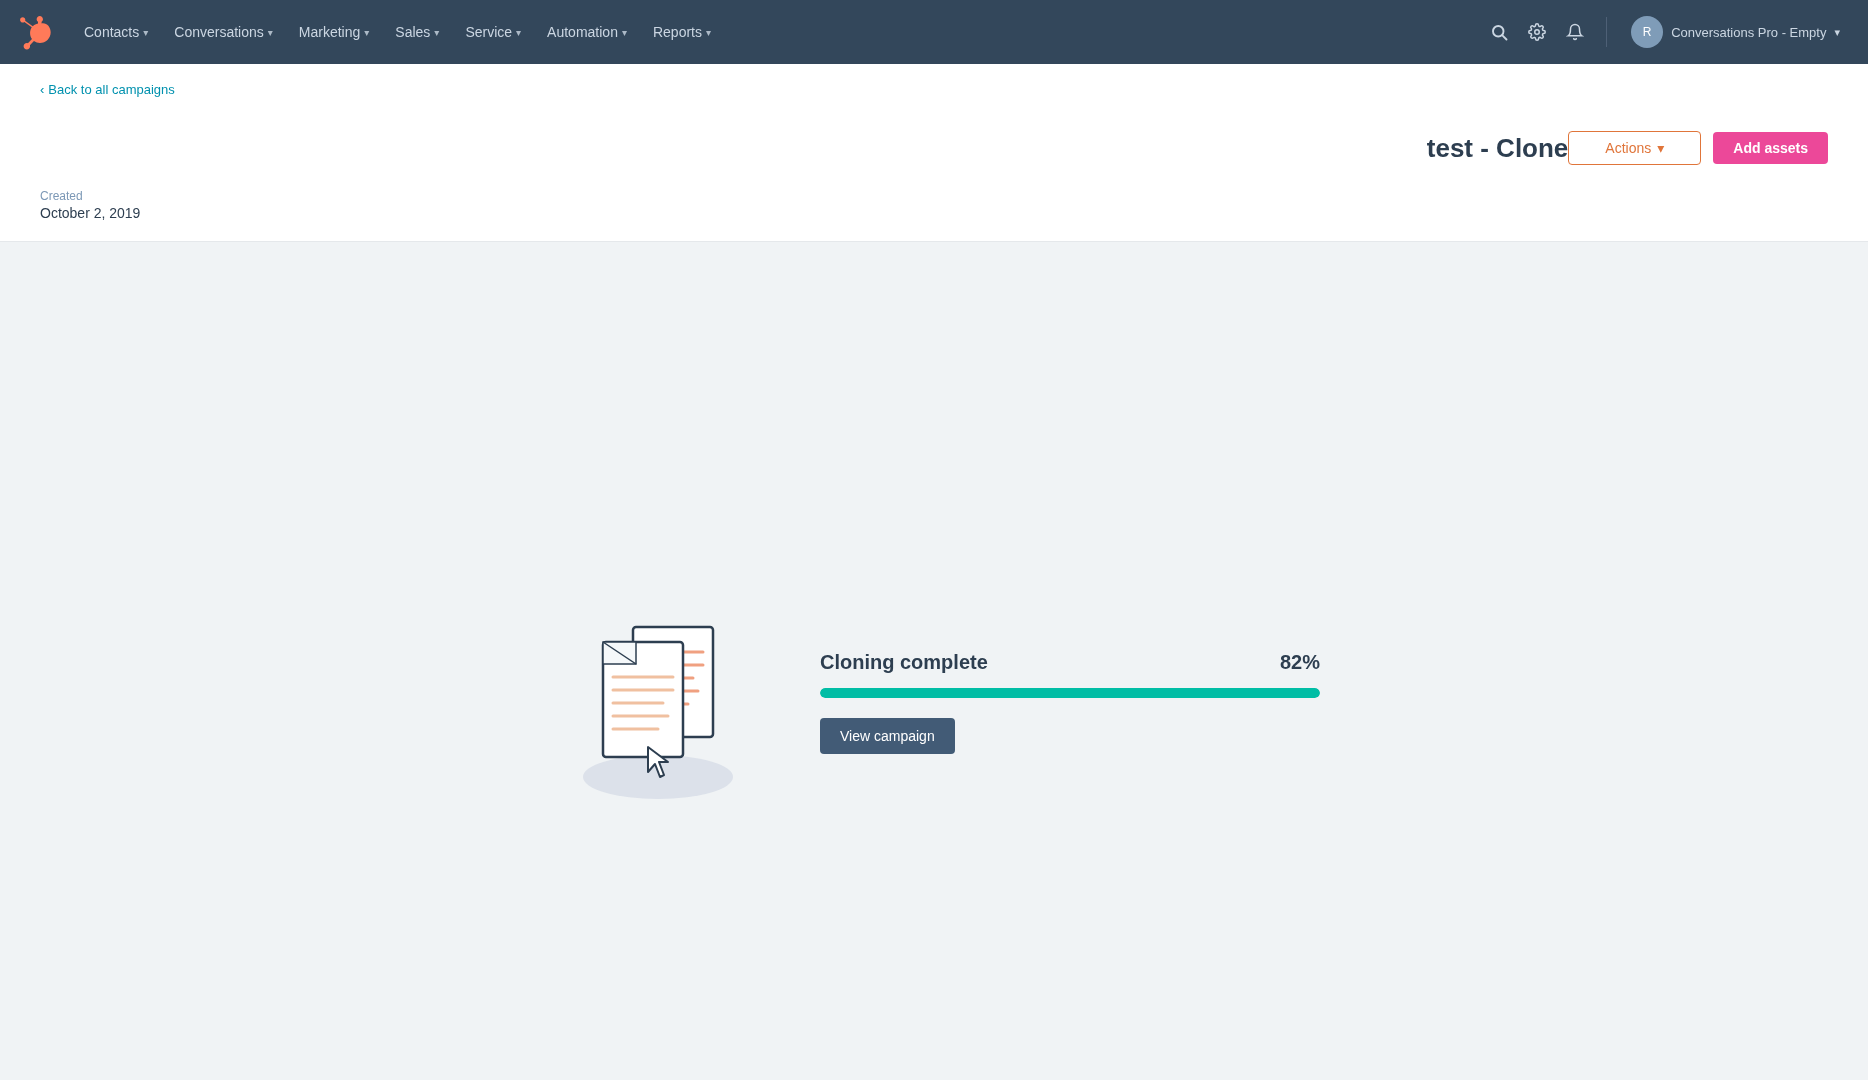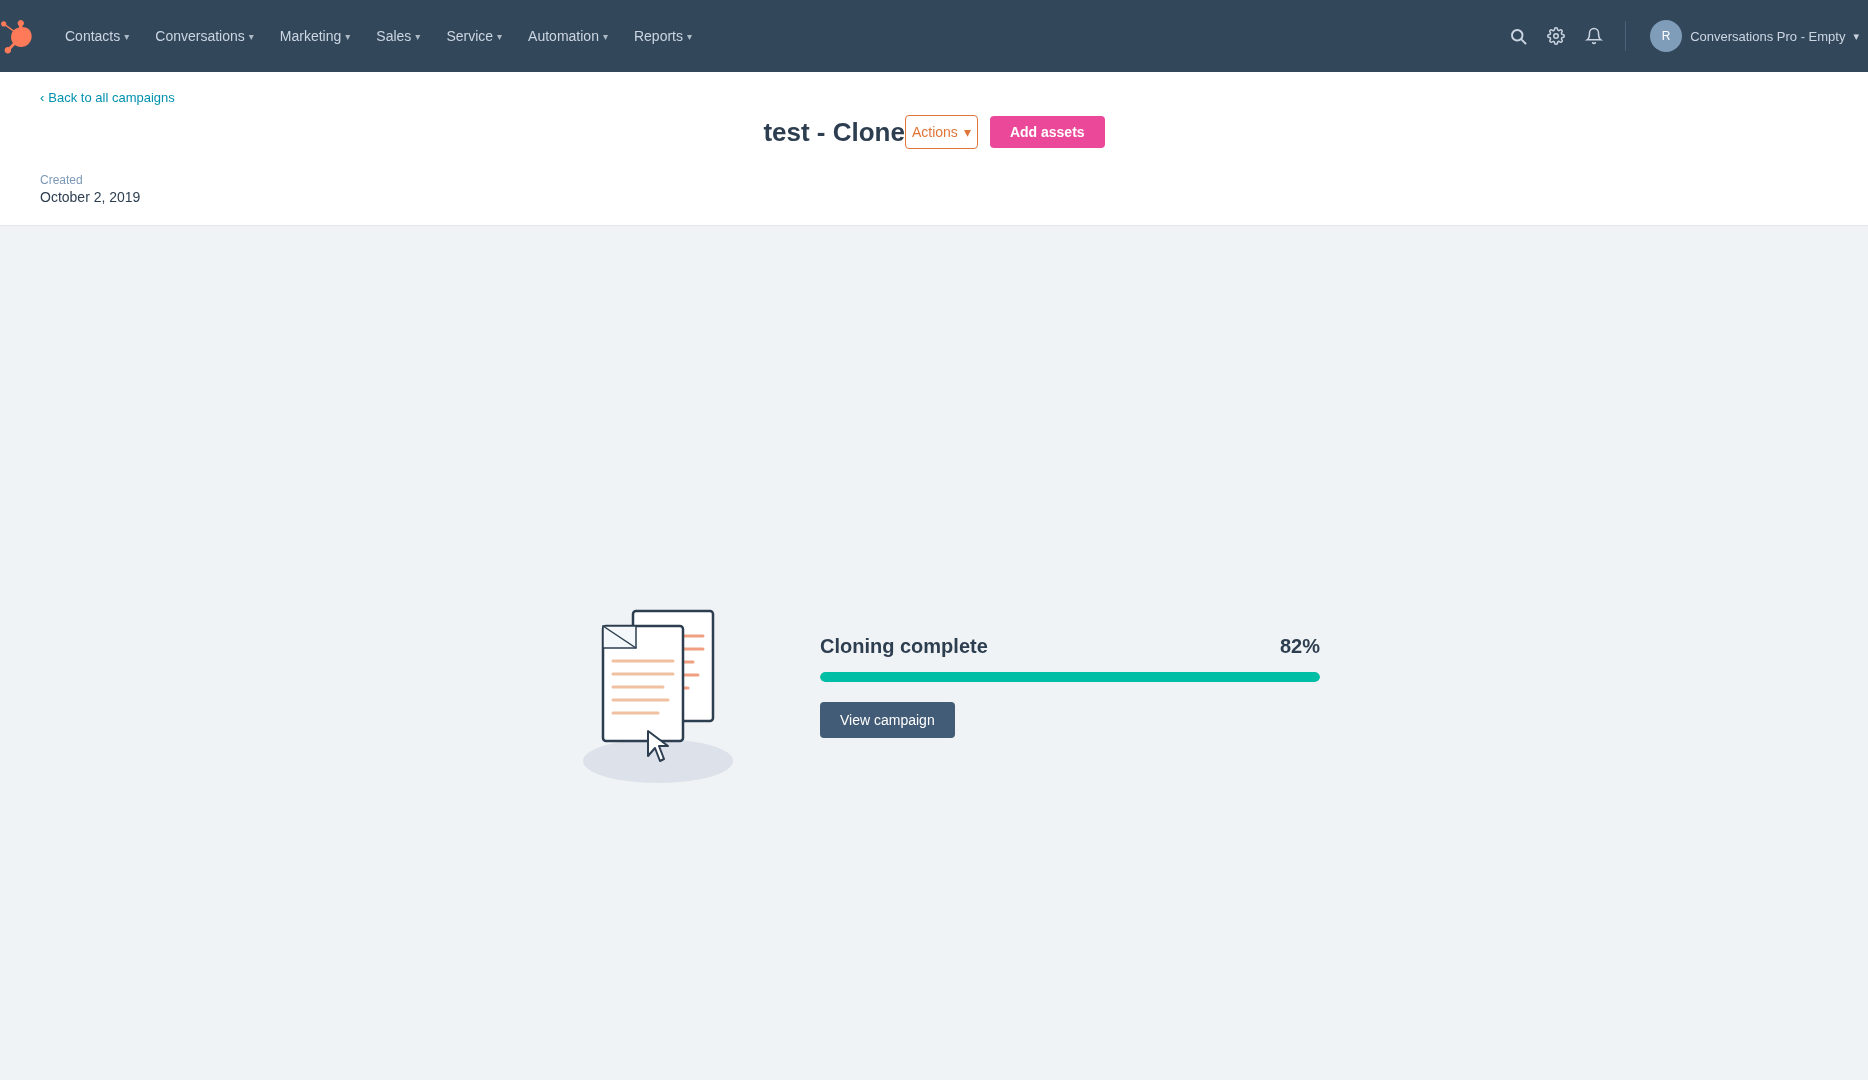--- a/index.html
+++ b/index.html
@@ -1,24 +1,24 @@
 <!DOCTYPE html>
 <html><head>
   <meta charset="utf-8">
   <style>
     * { margin: 0; padding: 0; box-sizing: border-box; }
     body { font-family: -apple-system, BlinkMacSystemFont, 'Segoe UI', Helvetica, Arial, sans-serif; background: #f5f8fa; }
 
     
     .navbar {
       background: #33475b;
-      height: 72px;
-      display: flex;
-      align-items: center;
-      padding: 0 1px;
+      height: 64px;
+      display: flex;
+      align-items: center;
+      padding: 0 20px;
       gap: 4px;
       position: relative;
     }
     .nav-logo {
       color: #ff7a59;
       font-size: 28px;
       font-weight: bold;
       margin-right: 12px;
       display: flex;
       align-items: center;
@@ -83,34 +83,35 @@
       font-size: 13px;
       cursor: pointer;
       display: inline-flex;
       align-items: center;
       gap: 4px;
       margin-bottom: 10px;
     }
     .page-title-row {
       display: flex;
       align-items: center;
-      justify-content: center;
+      justify-content: flex-end;
+      margin-top: 24px;
     }
     .page-title {
       font-size: 26px;
       font-weight: 600;
       color: #2d3e50;
     }
     .header-actions { display: flex; gap: 12px; align-items: center; }
     .btn-actions {
       border: 1px solid #e0753a;
       background: #fff;
       color: #e0753a;
       font-size: 14px;
-      padding: 8px 6px;
+      padding: 8px 36px;
       border-radius: 4px;
       cursor: pointer;
       display: flex;
       align-items: center;
       gap: 6px;
     }
     .btn-add-assets {
       background: #ec4899;
       color: #fff;
       border: none;

